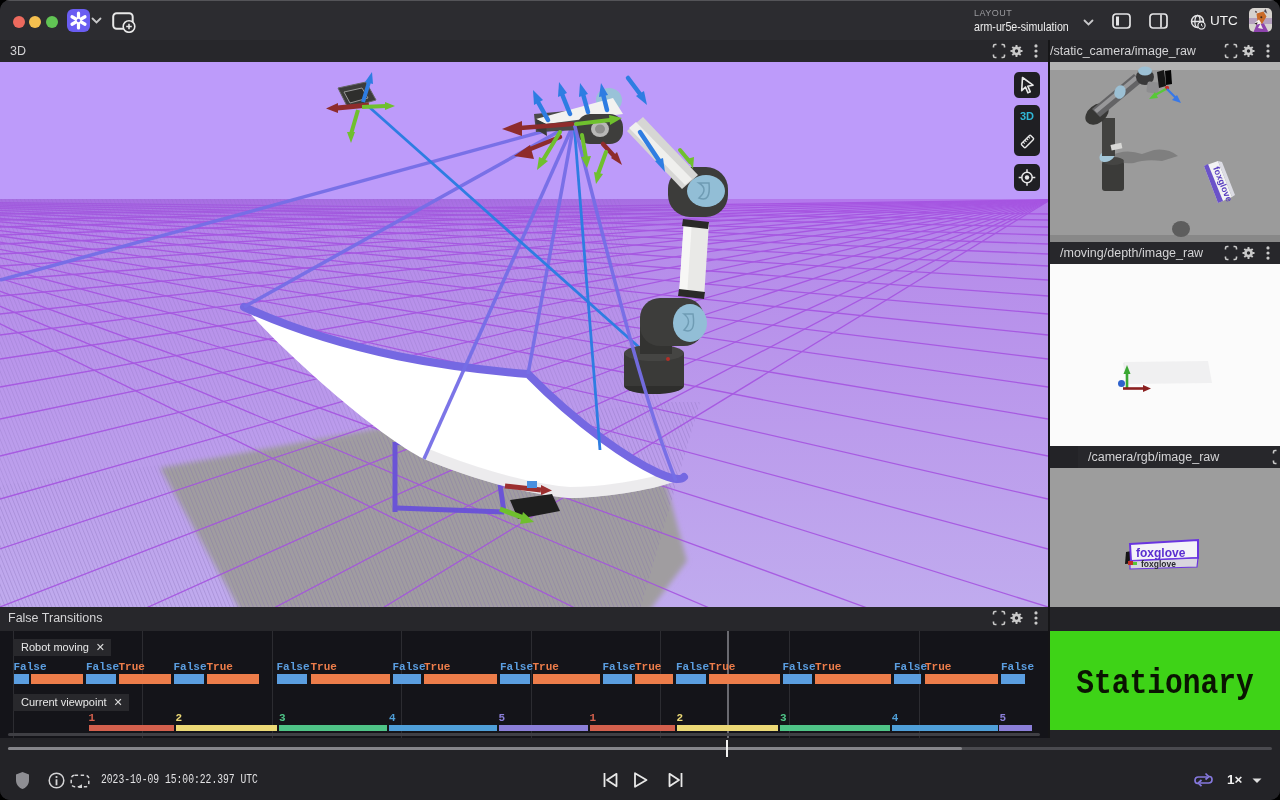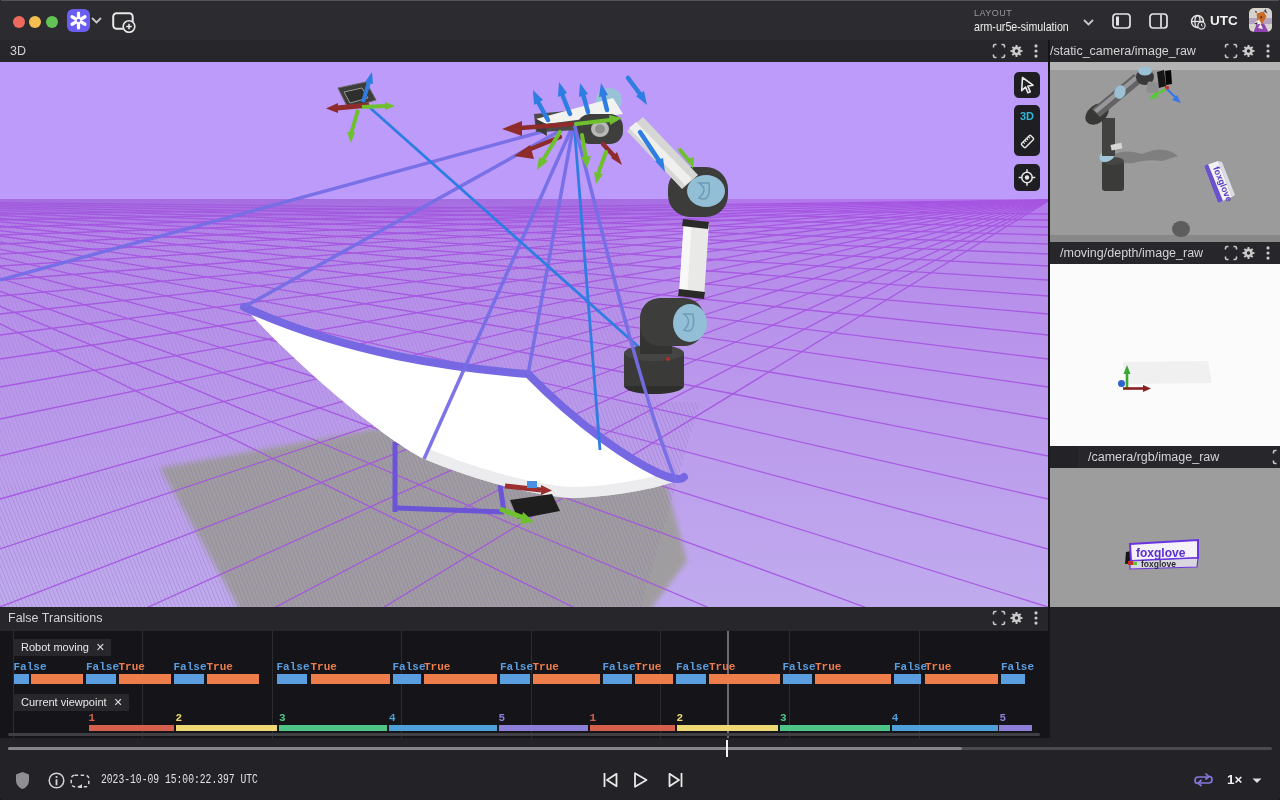--- a/index.html
+++ b/index.html
@@ -1,17 +1,17 @@
 <!DOCTYPE html>
 <html><head>
 <meta charset="utf-8">
 <style>
   html,body{margin:0;padding:0;width:1280px;height:800px;background:#000;overflow:hidden;}
   *{box-sizing:border-box;}
-  #win{position:absolute;left:0;top:0;width:1280px;height:800px;border-radius:2px;overflow:hidden;background:#232327;font-family:"Liberation Sans",sans-serif;}
+  #win{position:absolute;left:0;top:0;width:1280px;height:800px;border-radius:10px;overflow:hidden;background:#232327;font-family:"Liberation Sans",sans-serif;}
   #topbar{position:absolute;left:0;top:0;width:1280px;height:40px;background:#2c2c30;border-top:1px solid #545458;}
   .tl{position:absolute;top:15px;width:12px;height:12px;border-radius:50%;}
   #logo{position:absolute;left:67px;top:8px;width:23px;height:23px;border-radius:6px;background:#6a5df2;}
   .phead{position:absolute;background:#27272b;color:#d4d4d6;font-size:12.5px;line-height:22px;}
   .phead .t{position:absolute;left:14px;top:0;}
   .phicons{position:absolute;top:3px;right:6px;width:50px;height:16px;}
   #scene{position:absolute;left:0;top:62px;width:1048px;height:545px;background:#bd9bfa;}
   .cam{position:absolute;left:1050px;width:230px;}
   #stchart{position:absolute;left:0;top:631px;width:1048px;height:120px;background:#141419;overflow:hidden;}
   #mov{position:absolute;left:1050px;top:631px;width:230px;height:99px;background:#3ed317;}
@@ -63,21 +63,21 @@
       <rect x="1" y="1" width="17" height="14" rx="3" fill="none" stroke="#e4e4e6" stroke-width="1.7"></rect>
       <line x1="12" y1="1.5" x2="12" y2="14.5" stroke="#e4e4e6" stroke-width="1.7"></line>
     </svg>
     <svg style="position:absolute;left:1190px;top:13px" width="16" height="16" viewBox="0 0 16 16">
       <circle cx="7.5" cy="7.5" r="6" fill="none" stroke="#e4e4e6" stroke-width="1.5"></circle>
       <ellipse cx="7.5" cy="7.5" rx="2.6" ry="6" fill="none" stroke="#e4e4e6" stroke-width="1.3"></ellipse>
       <path d="M1.5 7.5h12" stroke="#e4e4e6" stroke-width="1.3"></path>
       <circle cx="11.5" cy="11.5" r="3.6" fill="#2c2c30" stroke="#e4e4e6" stroke-width="1.2"></circle>
       <path d="M11.5 9.8v1.7l1.3.8" stroke="#e4e4e6" stroke-width="1" fill="none"></path>
     </svg>
-    <div style="position:absolute;left:1210px;top:12px;color:#f2f2f2;font-size:13.5px;font-weight:bold;">UTC</div>
+    <div style="position:absolute;left:1210px;top:12px;color:#f2f2f2;font-size:13.5px;font-weight:normal;">UTC</div>
     <div style="position:absolute;left:1249px;top:7px;width:23px;height:24px;border-radius:5px;background:#d6d2ce;overflow:hidden;">
       <svg width="23" height="24" viewBox="0 0 23 24">
         <rect x="0" y="10" width="23" height="6" fill="#a98fb8" opacity="0.75"></rect>
         <path d="M4.5 24 L8 15.5 L15 15.5 L19.5 24 Z" fill="#8e44ad"></path>
         <path d="M9 20 L11.5 15.5 L14 21 Z" fill="#f2ede8"></path>
         <path d="M7.5 5.5 L14.5 3.5 L17.5 8.5 L13 16 L8.5 13 Z" fill="#c96a28"></path>
         <path d="M6 14.5 L10 11.5 L12.5 15.5 L8 16.5 Z" fill="#f4efe8"></path>
         <path d="M5.5 15.5 L8.6 14.2 L7.8 16.8 Z" fill="#2a2022"></path>
         <path d="M7.5 5.5 L5.5 1.5 L10 4.2 Z" fill="#efe9e2"></path>
         <path d="M6.8 4.9 L5.9 2.4 L8.6 4.1 Z" fill="#3a2e30"></path>
@@ -593,20 +593,23 @@
       <div class="seg" style="left:676.5px;top:94px;height:6px;width:101.5px;background:#ecd976"></div>
       <div class="lab" style="left:676.5px;top:81px;color:#ecd976">2</div>
       <div class="seg" style="left:780px;top:94px;height:6px;width:110px;background:#4fc487"></div>
       <div class="lab" style="left:780px;top:81px;color:#4fc487">3</div>
       <div class="seg" style="left:891.7px;top:94px;height:6px;width:106px;background:#4f9fd8"></div>
       <div class="lab" style="left:891.7px;top:81px;color:#4f9fd8">4</div>
       <div class="seg" style="left:999.4px;top:94px;height:6px;width:32.60000000000002px;background:#8b7fd8"></div>
       <div class="lab" style="left:999.4px;top:81px;color:#8b7fd8">5</div>
     </div>
 
+  <div id="mov">
+      <div id="movtxt">Stationary</div>
+    </div>
 
   <div id="playbar">
     <div style="position:absolute;left:8px;top:9px;width:1264px;height:3px;background:#4a4a4f;border-radius:2px;"></div>
     <div style="position:absolute;left:8px;top:9px;width:954px;height:3px;background:#85858a;border-radius:2px;"></div>
     <div style="position:absolute;left:726px;top:2px;width:2px;height:17px;background:#f2f2f2;"></div>
     <svg style="position:absolute;left:15px;top:33px" width="15" height="19" viewBox="0 0 15 19">
       <path d="M7.5 1 L14 3.5 V9 C14 13.5 11.2 16.8 7.5 18 C3.8 16.8 1 13.5 1 9 V3.5 Z" fill="#8e8e93"></path>
     </svg>
     <svg style="position:absolute;left:48px;top:34px" width="17" height="17" viewBox="0 0 17 17">
       <circle cx="8.5" cy="8.5" r="7.3" fill="none" stroke="#d4d4d6" stroke-width="1.5"></circle>

